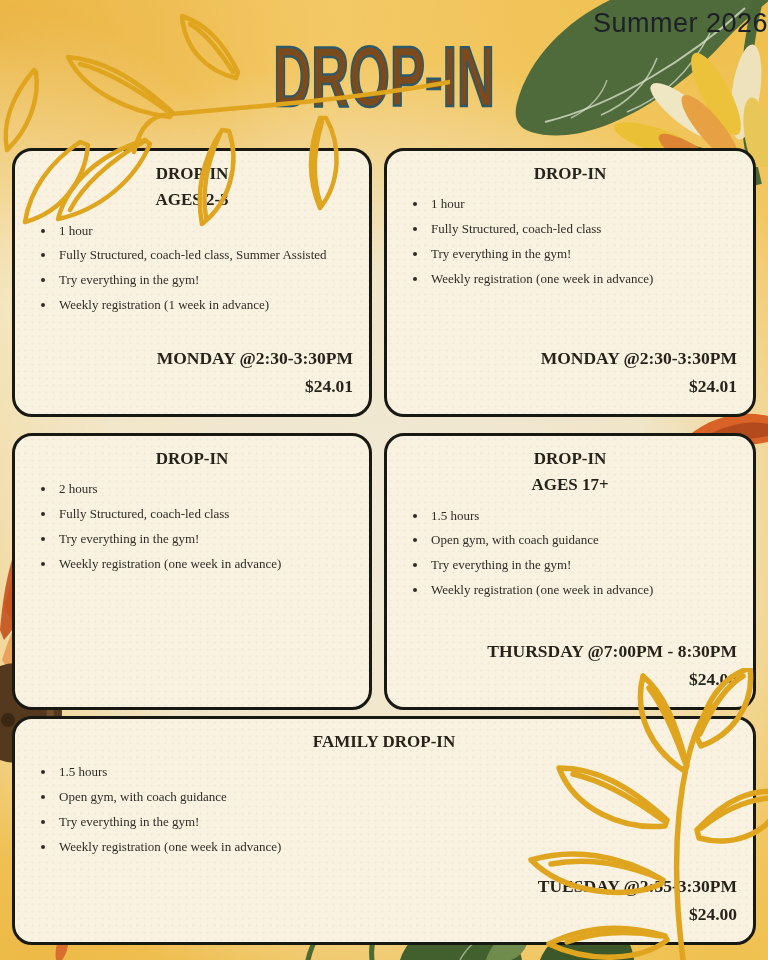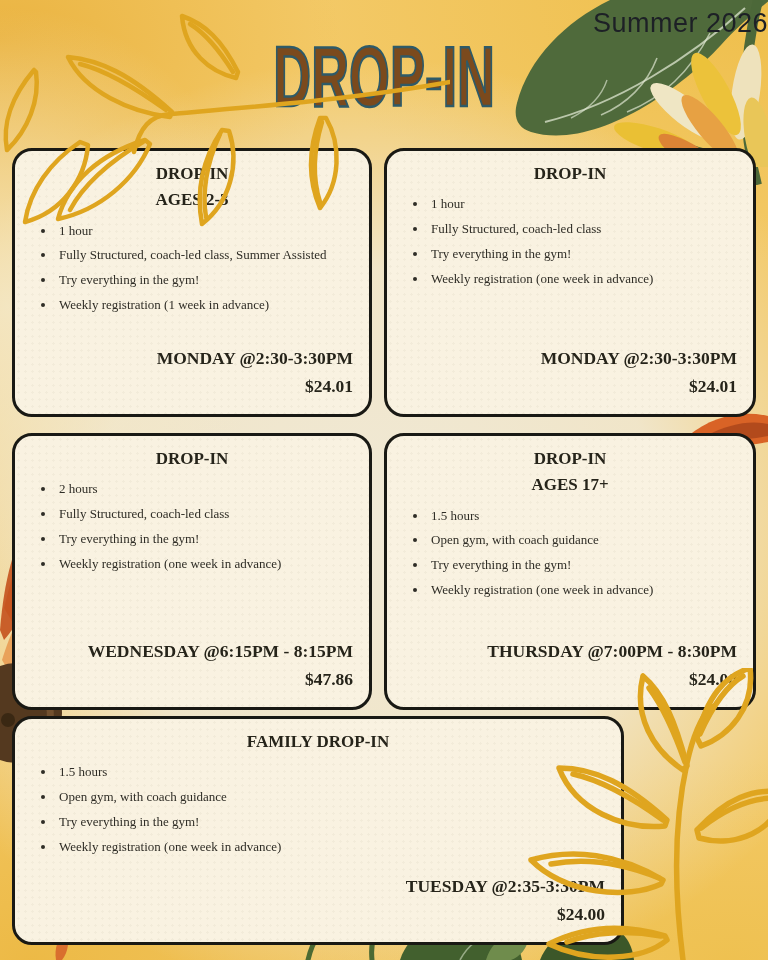--- a/index.html
+++ b/index.html
@@ -43,21 +43,21 @@
   }
   .card-heading { text-align:center; font-weight:bold; font-size:17px; line-height:1.55; color:#26241a; margin-bottom:5px; }
   .bullets { margin:2px 0 0; padding-left:25px; font-size:13px; line-height:1.6; }
   .bullets li { margin-bottom:4px; padding-left:3px; }
   .card-footer { margin-top:auto; margin-bottom:6px; text-align:right; font-weight:bold; font-size:17.5px; line-height:1.6; color:#26241a; }
 
   .card1 { left:12px;  top:148px; width:360px; height:269px; }
   .card2 { left:384px; top:148px; width:372px; height:269px; }
   .card3 { left:12px;  top:433px; width:360px; height:277px; }
   .card4 { left:384px; top:433px; width:372px; height:277px; }
-  .card5 { left:12px;  top:716px; width:612px; height:229px; }
+  .card5 { left:12px;  top:716px; width:744px; height:229px; }
 </style>
 </head>
 <body>
 
 <div class="poster">
 
   <div class="bg-decor">
 
     <svg style="left:505px; top:0;" width="265" height="185" viewBox="0 0 265 185">
       <path d="M265,0 L105,0 C60,22 24,58 12,103 C8,118 13,128 26,132 C86,150 170,95 216,45 C231,28 250,12 265,0 Z" fill="#4f6a3b"></path>
@@ -153,24 +153,20 @@
   <section class="card card3">
     <div class="card-heading">
       <div>DROP-IN</div>
     </div>
     <ul class="bullets">
       <li>2 hours</li>
       <li>Fully Structured, coach-led class</li>
       <li>Try everything in the gym!</li>
       <li>Weekly registration (one week in advance)</li>
     </ul>
-    <div class="card-footer">
-      <div>WEDNESDAY @6:15PM - 8:15PM</div>
-      <div>$47.86</div>
-    </div>
   </section>
 
   <section class="card card4">
     <div class="card-heading">
       <div>DROP-IN</div>
       <div>AGES 17+</div>
     </div>
     <ul class="bullets">
       <li>1.5 hours</li>
       <li>Open gym, with coach guidance</li>

